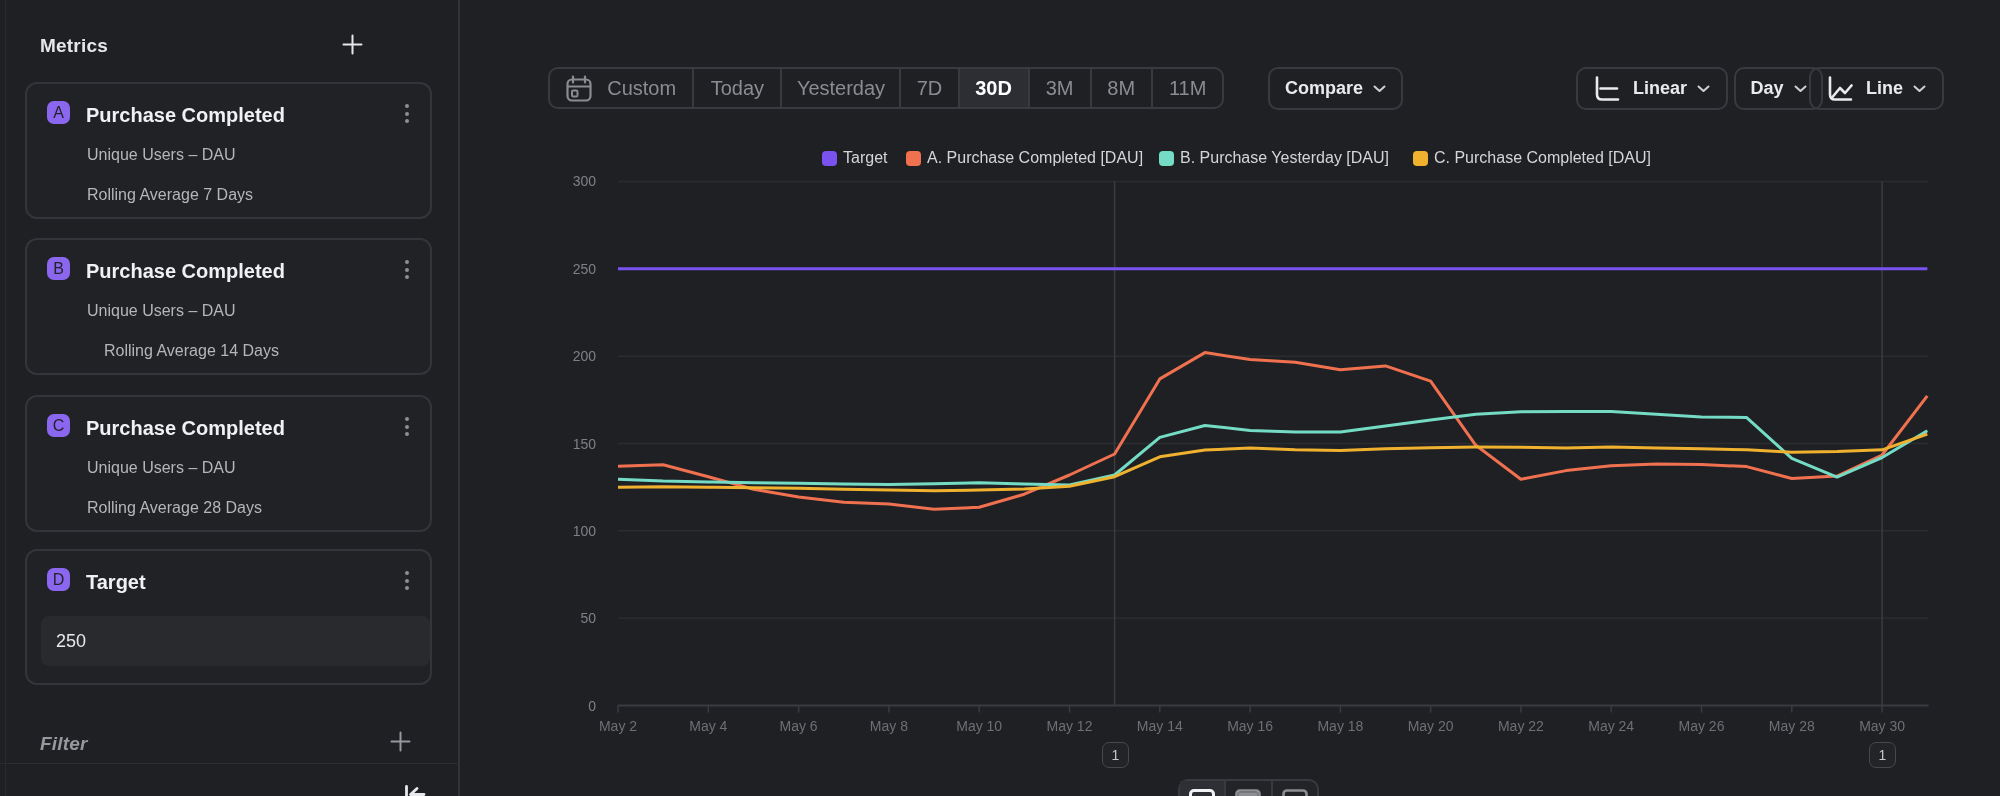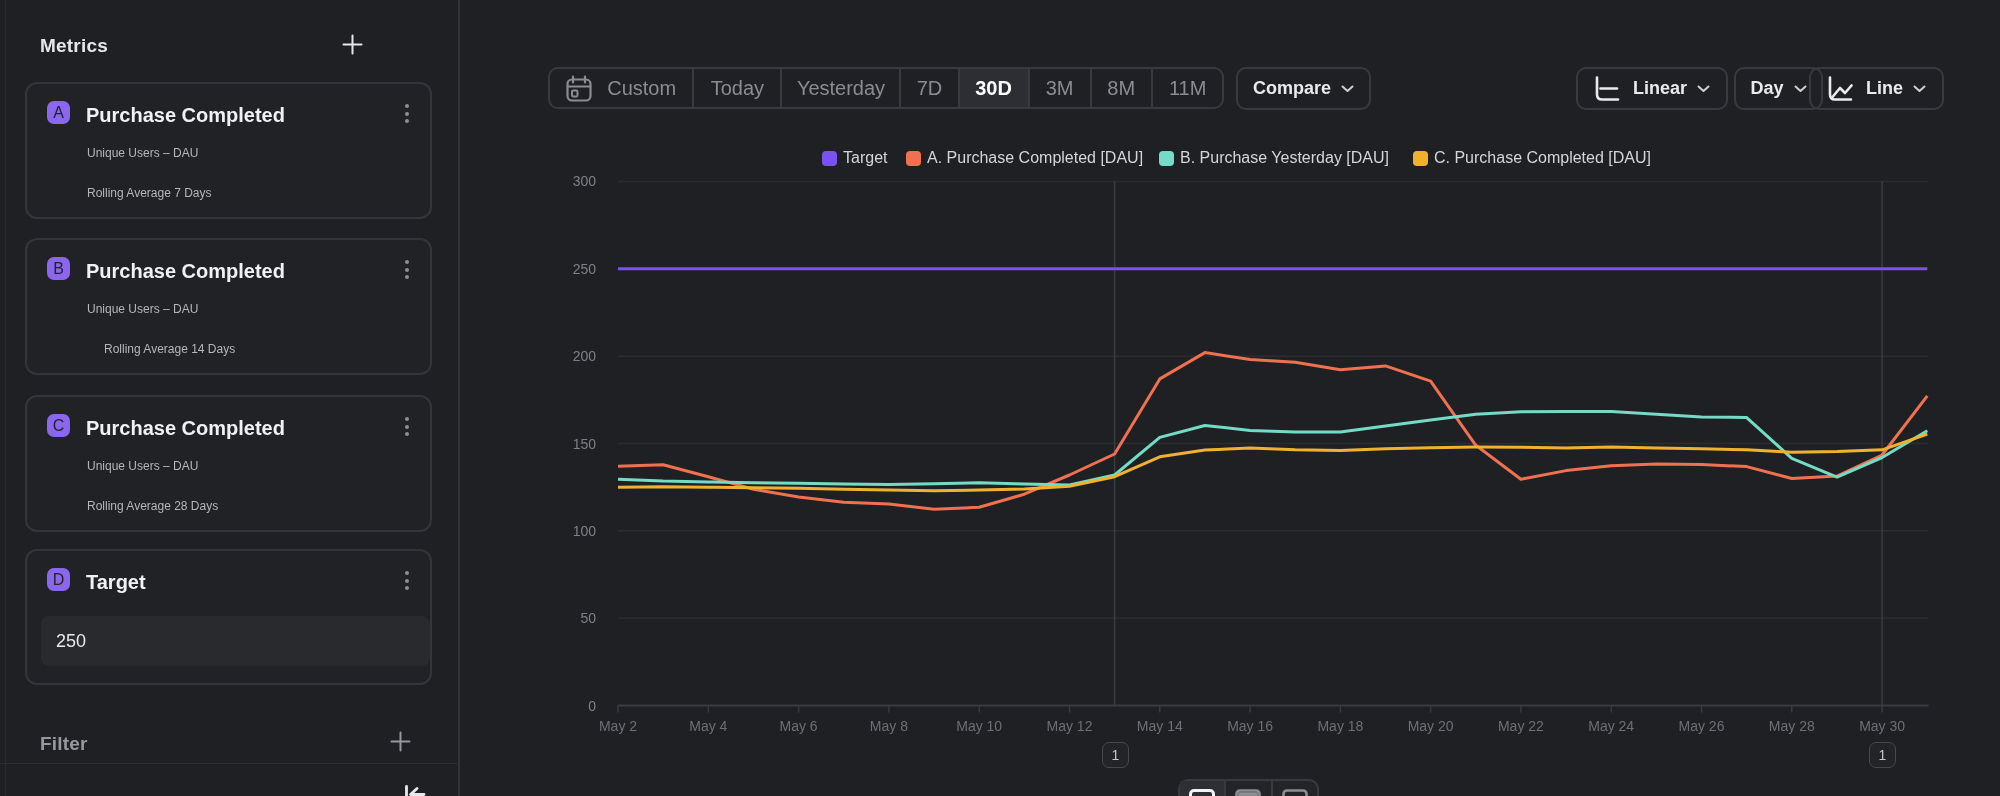--- a/index.html
+++ b/index.html
@@ -5,39 +5,39 @@
 html { background:#1f2024; }
 html,body { width:2000px; height:796px; overflow:hidden; background:#1f2024; font-family:"Liberation Sans", sans-serif; }
 body > * { will-change:opacity; }
 #sidebar { position:absolute; left:0; top:0; width:460px; height:796px; background:rgba(31,32,36,0.99); border-right:2px solid #323338; }
 #main { position:absolute; left:460px; top:0; width:1540px; height:796px; }
 .hdr { position:absolute; left:40px; font-size:19px; font-weight:700; color:#e6e7ea; letter-spacing:0.2px; }
 .plus { position:absolute; }
 .card { position:absolute; left:25px; width:407px; background:rgba(33,34,38,0.99); border:2px solid #34353a; border-radius:12px; }
 .badge { position:absolute; left:20px; top:17px; width:23px; height:23px; border-radius:7px; background:rgba(141,104,243,0.99); color:#222228; font-size:16px; font-weight:500; text-align:center; line-height:23px; }
 .ctitle { position:absolute; left:59px; top:20px; font-size:20px; font-weight:700; color:#f0f1f3; }
-.csub { position:absolute; left:60px; font-size:12px; color:#b4b6ba; }
+.csub { position:absolute; left:60px; font-size:16px; color:#b4b6ba; }
 .kebab { position:absolute; right:20px; top:20px; width:6px; }
 .kebab i { display:block; width:4px; height:4px; border-radius:50%; background:#8e8f94; margin:0 auto 3.5px; }
 .tinput { position:absolute; left:14px; top:65px; width:389px; height:50px; background:rgba(41,42,47,0.99); border-radius:8px; font-size:18px; color:#e8e9eb; line-height:50px; padding-left:15px; }
 #segbar { position:absolute; left:88px; top:67px; height:42px; border:2px solid #393a3f; border-radius:10px; display:flex; align-items:stretch; overflow:hidden; background:rgba(31,32,36,0.99); }
 .seg { display:flex; align-items:center; justify-content:center; font-size:20px; color:#8b8c92; border-right:2px solid #393a3f; }
 .seg:last-child { border-right:none; }
 .seg.active { background:rgba(46,47,52,0.99); color:#ffffff; font-weight:700; }
 .btn { position:absolute; top:67px; height:43px; border:2px solid #393a3f; border-radius:10px; display:flex; align-items:center; justify-content:center; font-size:18px; font-weight:700; color:#e9eaec; }
 .litem { position:absolute; top:149px; display:flex; align-items:center; font-size:16px; color:#d4d5d9; }
 .lsq { width:15px; height:15px; border-radius:4px; margin-right:6px; display:inline-block; }
 .axlab { font-size:14px; fill:#7f8086; }
 .axlab2 { font-size:14px; fill:#6e6f74; }
 .ann { position:absolute; top:742px; width:27px; height:26px; background:rgba(35,36,40,0.99); border:1.5px solid #47484d; border-radius:7px; color:#c6c7cb; font-size:14px; text-align:center; line-height:24px; }
 #botseg { position:absolute; left:718px; top:779px; width:141px; height:40px; border:2px solid #393a3f; border-radius:10px; background:rgba(35,36,40,0.99); display:flex; }
 #botseg .bseg { flex:1; border-right:2px solid #393a3f; display:flex; justify-content:center; padding-top:8px; }
 #botseg .bseg:last-child { border-right:none; }
 #botseg .bseg.on { background:rgba(47,48,53,0.99); }
-.fhdr { color:#97989d; }
+.fhdr { color:#97989d;font-style:italic; }
 </style></head>
 <body>
 <div id="sidebar">
   <div class="hdr" style="top:35px;">Metrics</div>
   <svg class="plus" style="left:342px;top:34px;" width="21" height="21" viewBox="0 0 21 21">
       <path d="M10.5 1.5 V19.5 M1.5 10.5 H19.5" stroke="#e6e7ea" stroke-width="2" stroke-linecap="round"></path>
     </svg>
 
 <div class="card" style="top:82px;height:137px;">
   <div class="badge">A</div>
@@ -102,21 +102,21 @@
           <rect x="6" y="15.5" width="5.5" height="6" rx="1.2" fill="none" stroke="#8b8c92" stroke-width="2"></rect>
         </svg>Custom</div>
       <div class="seg" style="width:88.2px">Today</div>
       <div class="seg" style="width:119.0px">Yesterday</div>
       <div class="seg" style="width:58.1px">7D</div>
       <div class="seg active" style="width:70.0px">30D</div>
       <div class="seg" style="width:62.0px">3M</div>
       <div class="seg" style="width:61.3px">8M</div>
       <div class="seg" style="width:69.5px">11M</div>
     </div>
-  <div class="btn" style="left:776px;width:135px;">Compare<svg width="13" height="8" viewBox="0 0 13 8" style="margin-left:10px;flex:none">
+  <div class="btn" style="left:808px;width:135px;">Compare<svg width="13" height="8" viewBox="0 0 13 8" style="margin-left:10px;flex:none">
         <path d="M1.5 1.5 L6.5 6 L11.5 1.5" fill="none" stroke="#cfd0d4" stroke-width="2" stroke-linecap="round" stroke-linejoin="round"></path>
       </svg></div>
   <div class="btn" style="left:1116px;width:152px;"><svg width="26" height="26" viewBox="0 0 26 26" style="margin-right:13px;flex:none">
         <path d="M3 1.5 V18.5 Q3 23.5 8 23.5 H24" fill="none" stroke="#e9eaec" stroke-width="2.6" stroke-linecap="round"></path>
         <path d="M6.5 12.5 H23" fill="none" stroke="#e9eaec" stroke-width="2.6" stroke-linecap="round"></path>
       </svg>Linear<svg width="13" height="8" viewBox="0 0 13 8" style="margin-left:10px;flex:none">
         <path d="M1.5 1.5 L6.5 6 L11.5 1.5" fill="none" stroke="#cfd0d4" stroke-width="2" stroke-linecap="round" stroke-linejoin="round"></path>
       </svg></div>
   <div class="btn" style="left:1274px;width:89px;">Day<svg width="13" height="8" viewBox="0 0 13 8" style="margin-left:10px;flex:none">
         <path d="M1.5 1.5 L6.5 6 L11.5 1.5" fill="none" stroke="#cfd0d4" stroke-width="2" stroke-linecap="round" stroke-linejoin="round"></path>

